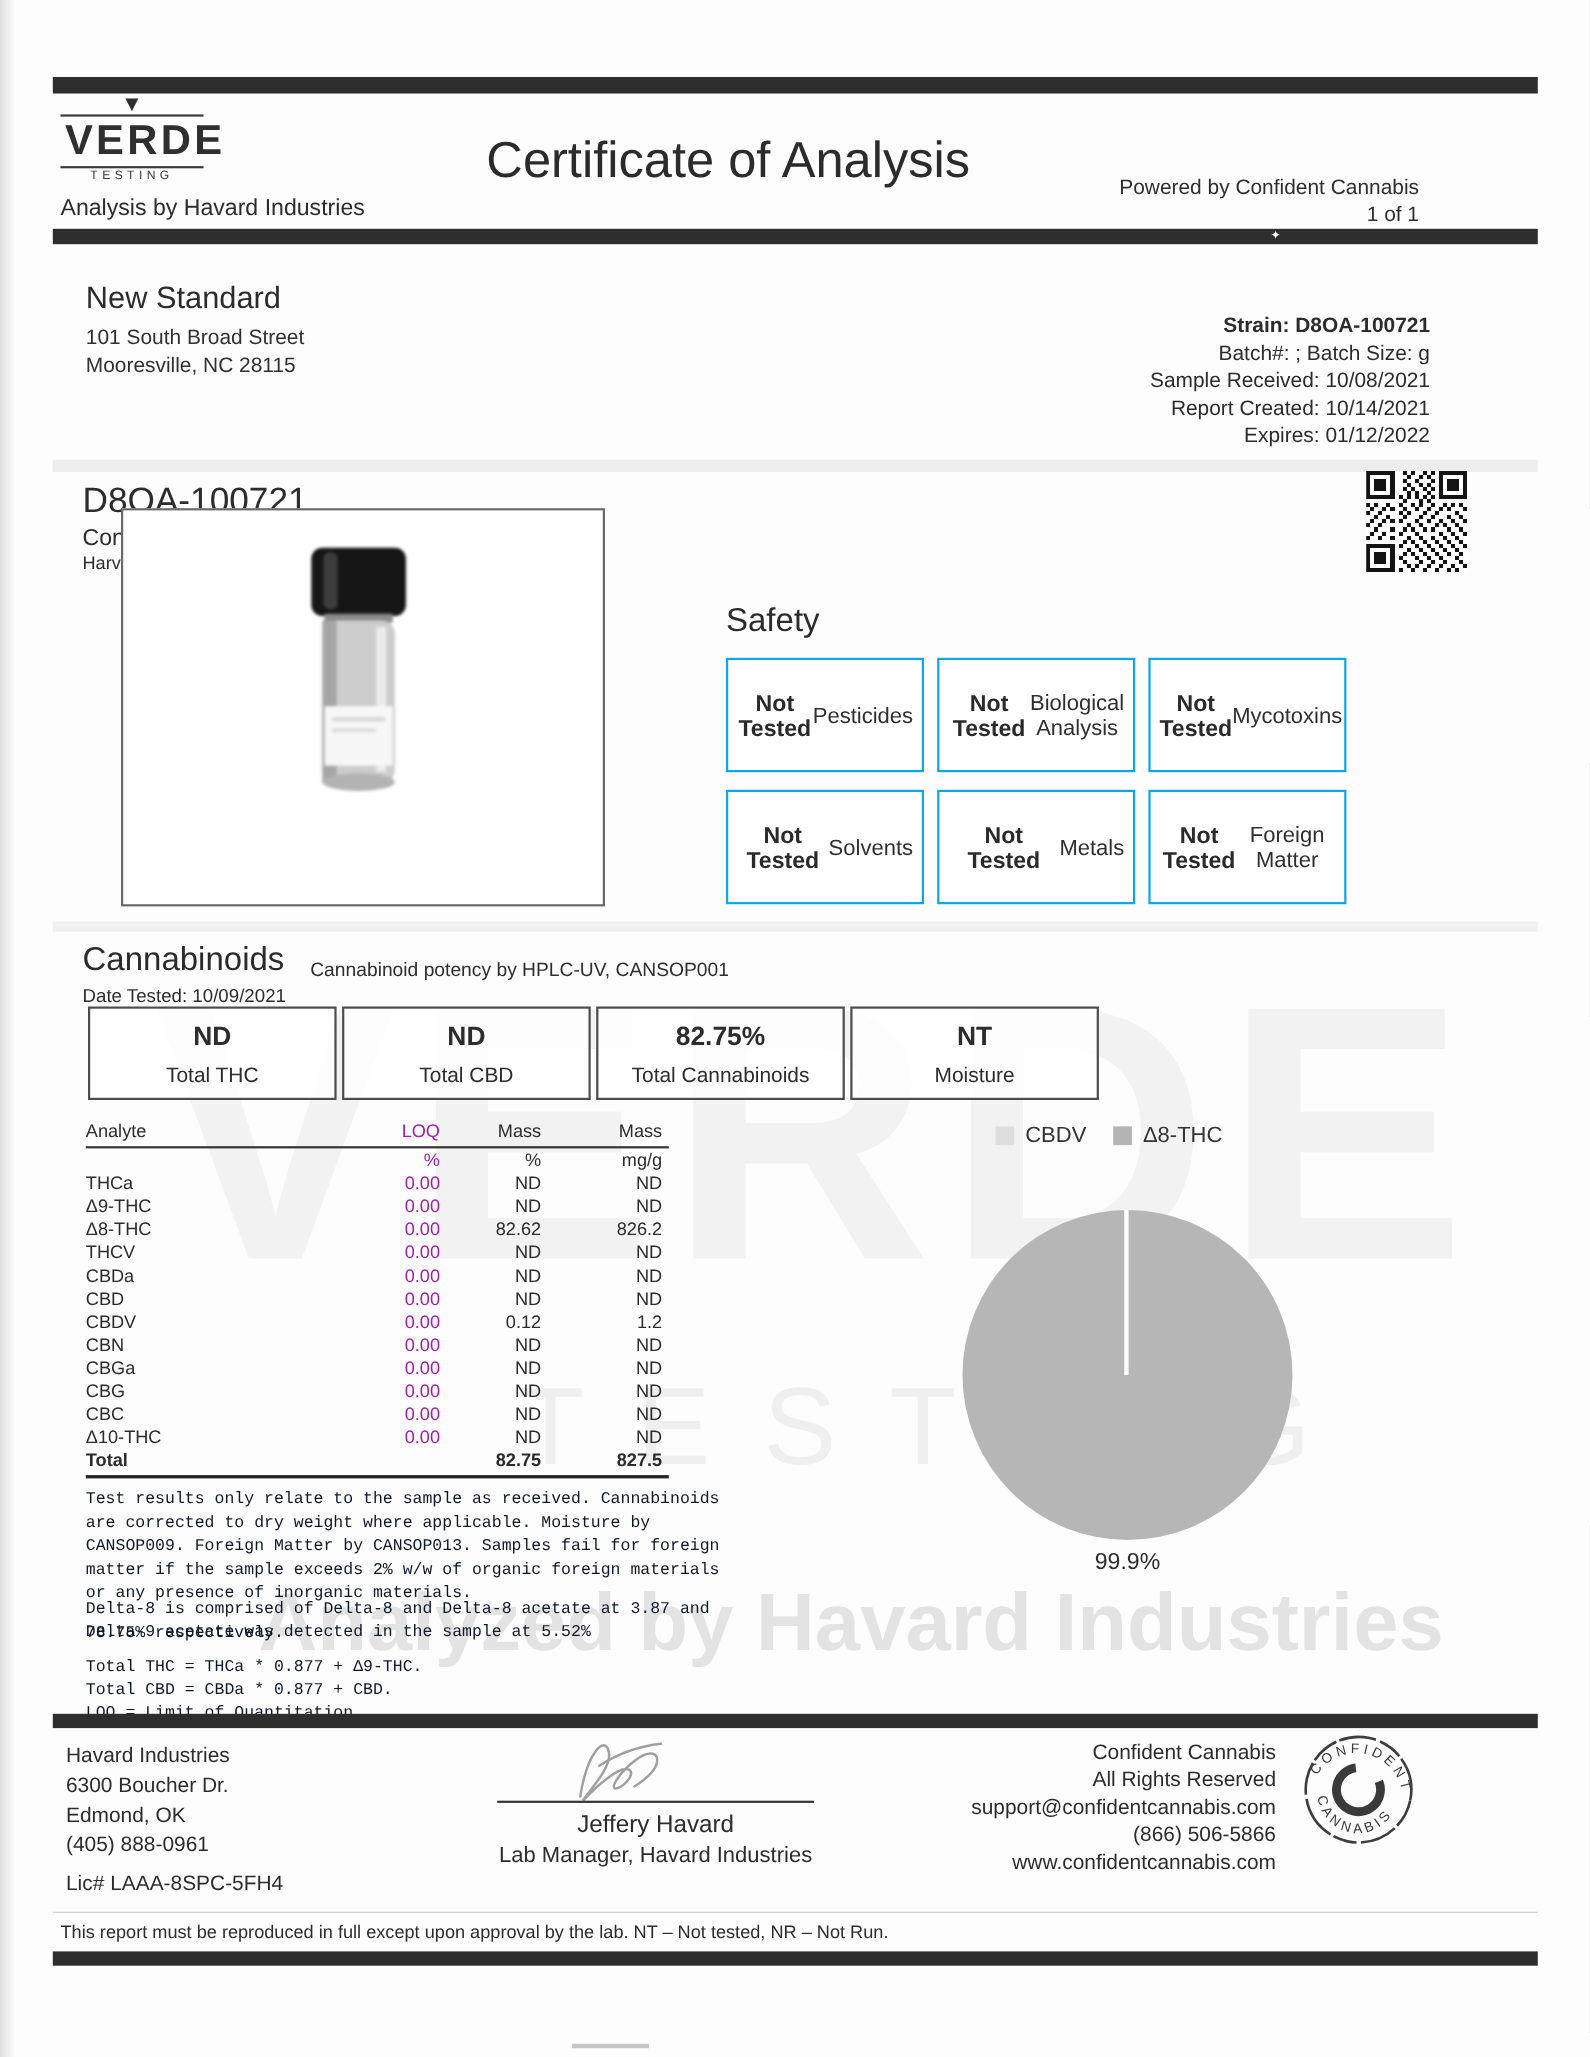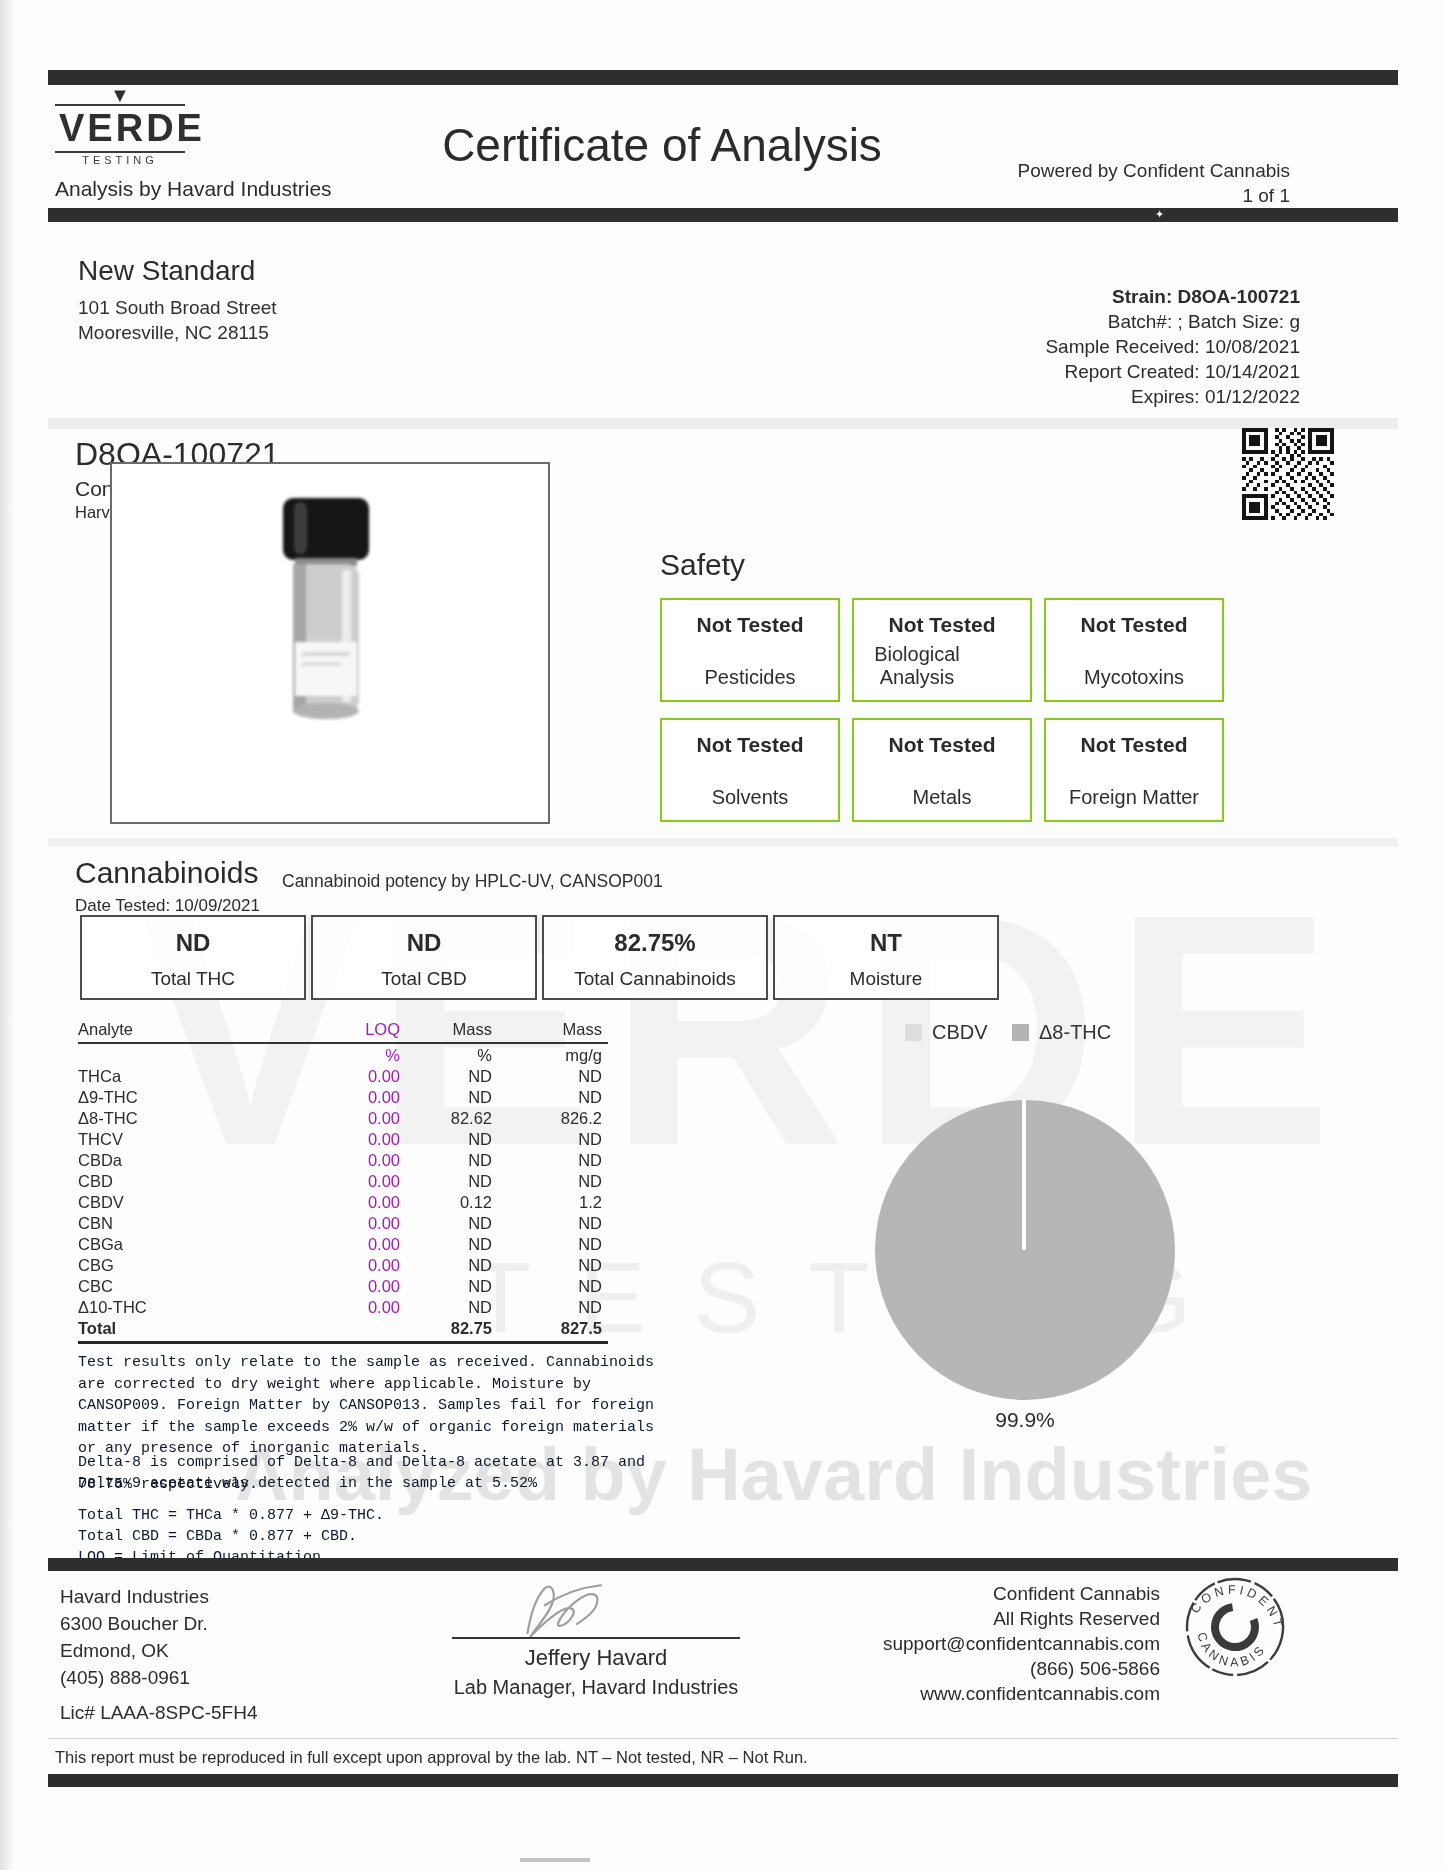--- a/index.html
+++ b/index.html
@@ -20,22 +20,22 @@
   .small-right{font-size:19px;color:#2e2e2e;line-height:25px;}
   
   .client-name{font-size:28px;}
   .addr{font-size:19px;color:#303030;}
   .sample-id{font-size:30px;}
   .meta{font-size:19px;}
   .product-name{font-size:32px;}
   .product-cat{font-size:21px;}
   .product-metrc{font-size:16.5px;}
   
-  .sbox{position:absolute;border:2px solid #84cc16;background:rgba(255,255,255,.8);
-        display:flex;flex-direction:column;justify-content:space-between;
+  .sbox{position:absolute;border:2px solid #0ea5e9;background:rgba(255,255,255,.8);
+        display:flex;flex-direction:row;justify-content:space-between;align-items:center;
         padding:13px 8px 11px;box-sizing:border-box;z-index:1;}
   .sbox .st{font-weight:bold;font-size:21px;color:#2a2a2a;line-height:23px;text-align:center;}
   .sbox .lb{font-size:20px;color:#2e2e2e;line-height:23px;text-align:center;}
   .vbox{position:absolute;border:2px solid #4c4c4c;background:rgba(255,255,255,.8);
         box-sizing:border-box;text-align:center;z-index:1;}
   .vbox .val{font-weight:bold;font-size:24px;margin-top:12px;}
   .vbox .vlb{font-size:19px;margin-top:11px;}
   .h2{font-size:30px;color:#2b2b2b;}
   .h2sub{font-size:17.5px;color:#2e2e2e;}
   

